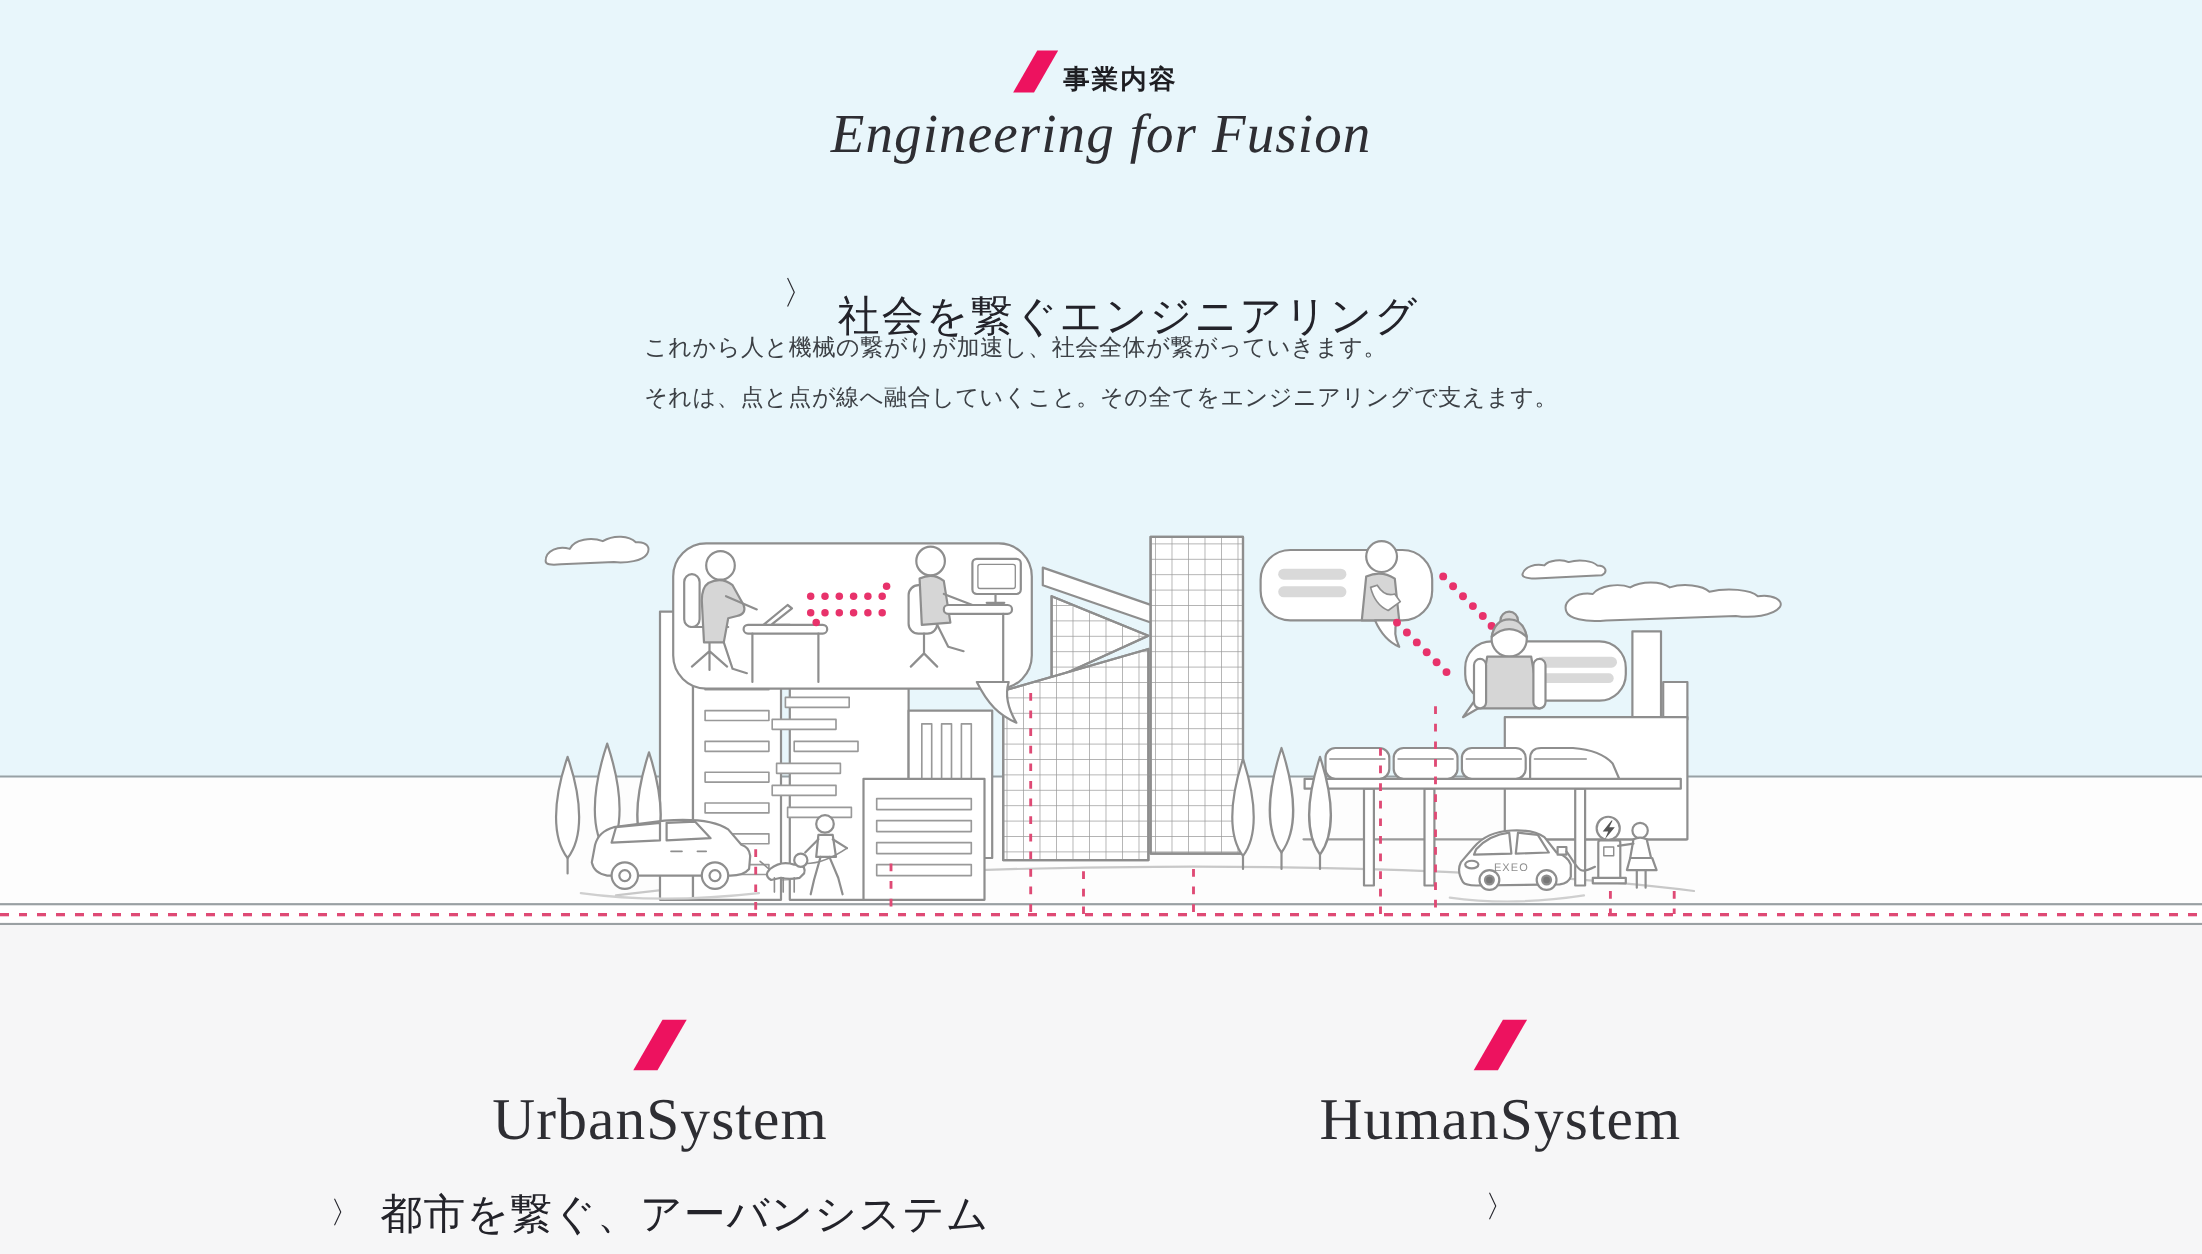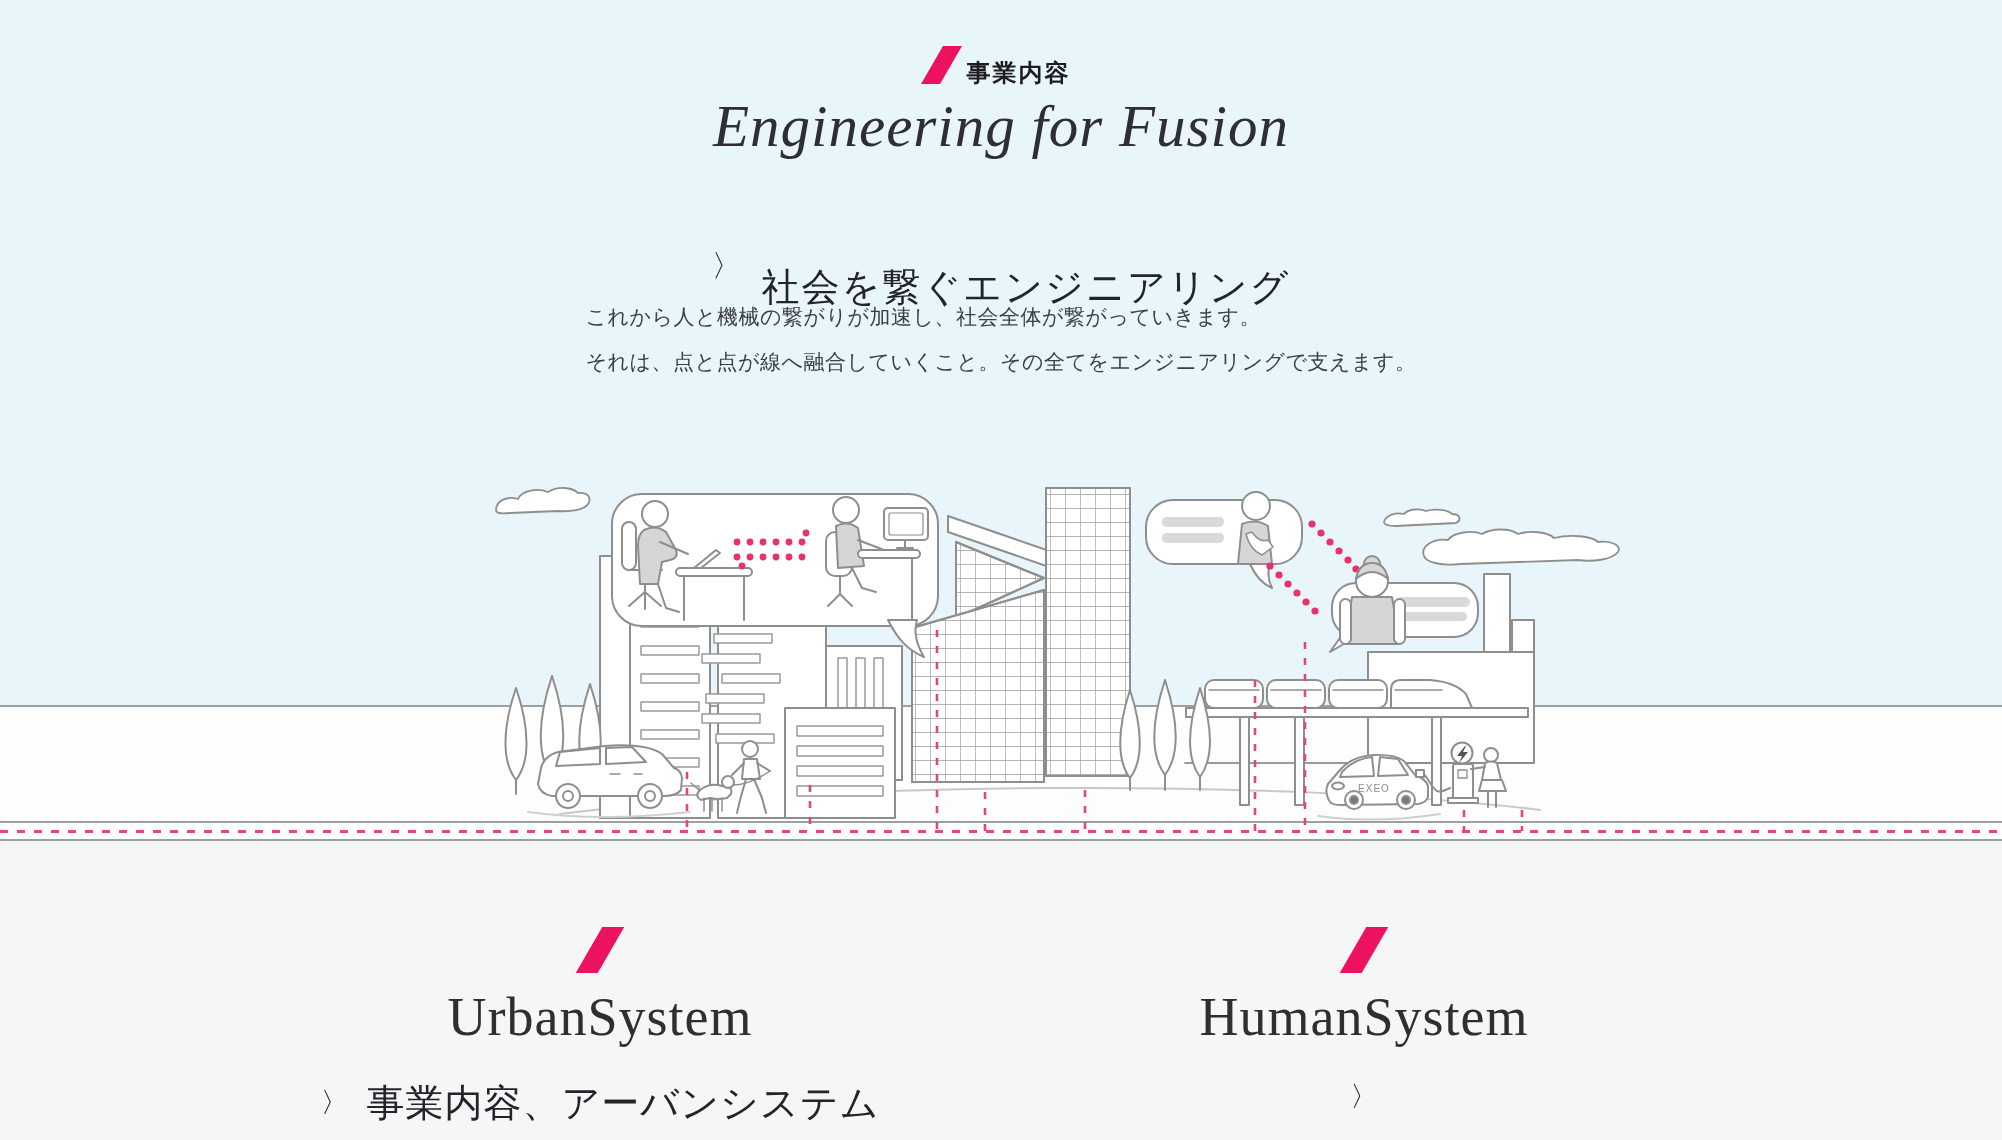--- a/index.html
+++ b/index.html
@@ -39,21 +39,21 @@
     display:inline-block;background:#ED125F;transform:skewX(-30deg);
   }
   .slash-sm{width:19px;height:38px;margin-bottom:4px;}
   .slash-lg{width:22px;height:46px;}
   .section-label-text{
     font-size:24px;font-weight:bold;color:#1E1E22;letter-spacing:2px;line-height:1.2;
   }
   .main-title{
     position:absolute;left:0;top:92px;width:100%;text-align:center;z-index:3;
     font-family:"Liberation Serif","DejaVu Serif",serif;font-style:italic;font-weight:normal;
-    font-size:59px;color:#2E2E33;letter-spacing:1px;margin:0;
+    font-size:50px;color:#2E2E33;letter-spacing:1px;margin:0;
   }
   .subtitle{
     position:absolute;left:0;top:222px;width:100%;z-index:3;
     display:flex;justify-content:center;align-items:center;gap:20px;
     font-family:"Liberation Serif","DejaVu Serif",serif;color:#23232A;
   }
   .subtitle .chev{font-size:30px;color:#2B2B30;transform:translateY(-1px);}
   .subtitle .subtitle-text{font-size:38px;letter-spacing:2px;margin-top:40px;}
   .lead{
     position:absolute;left:0;top:294px;width:100%;z-index:3;
@@ -94,21 +94,21 @@
   <div class="road-dash"></div>
 </div>
 <div class="bottom">
   <div class="system-card urban">
     <div class="slash-wrap">
         <span class="slash slash-lg"></span>
       </div>
     <h2 class="system-title">UrbanSystem</h2>
     <div class="system-sub">
       <span class="chev">〉</span>
-      <span class="system-sub-text">事業内容、アーバンシステム</span>
+      <span class="system-sub-text">都市を繋ぐ、アーバンシステム</span>
     </div>
   </div>
   <div class="system-card human">
     <div class="slash-wrap">
         <span class="slash slash-lg"></span>
       </div>
     <h2 class="system-title">HumanSystem</h2>
     <div class="system-sub">
       <span class="chev">〉</span>
     </div>

